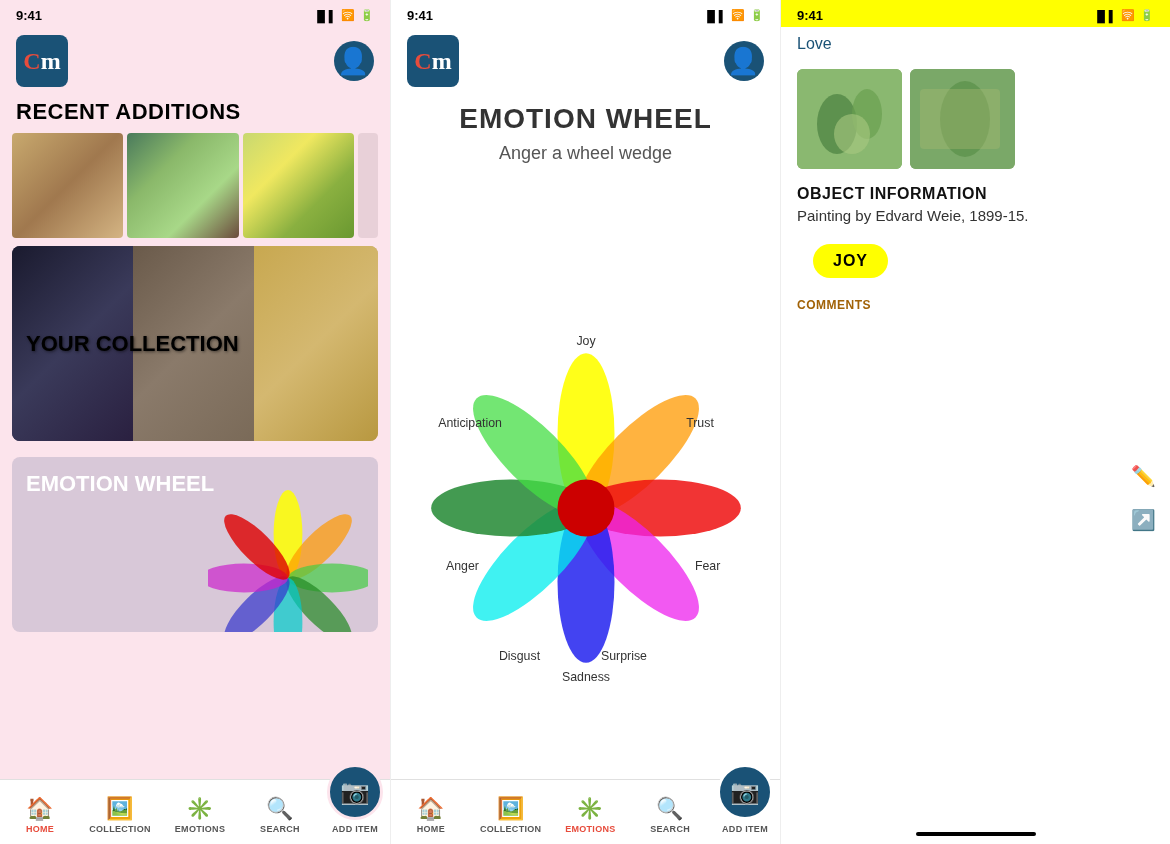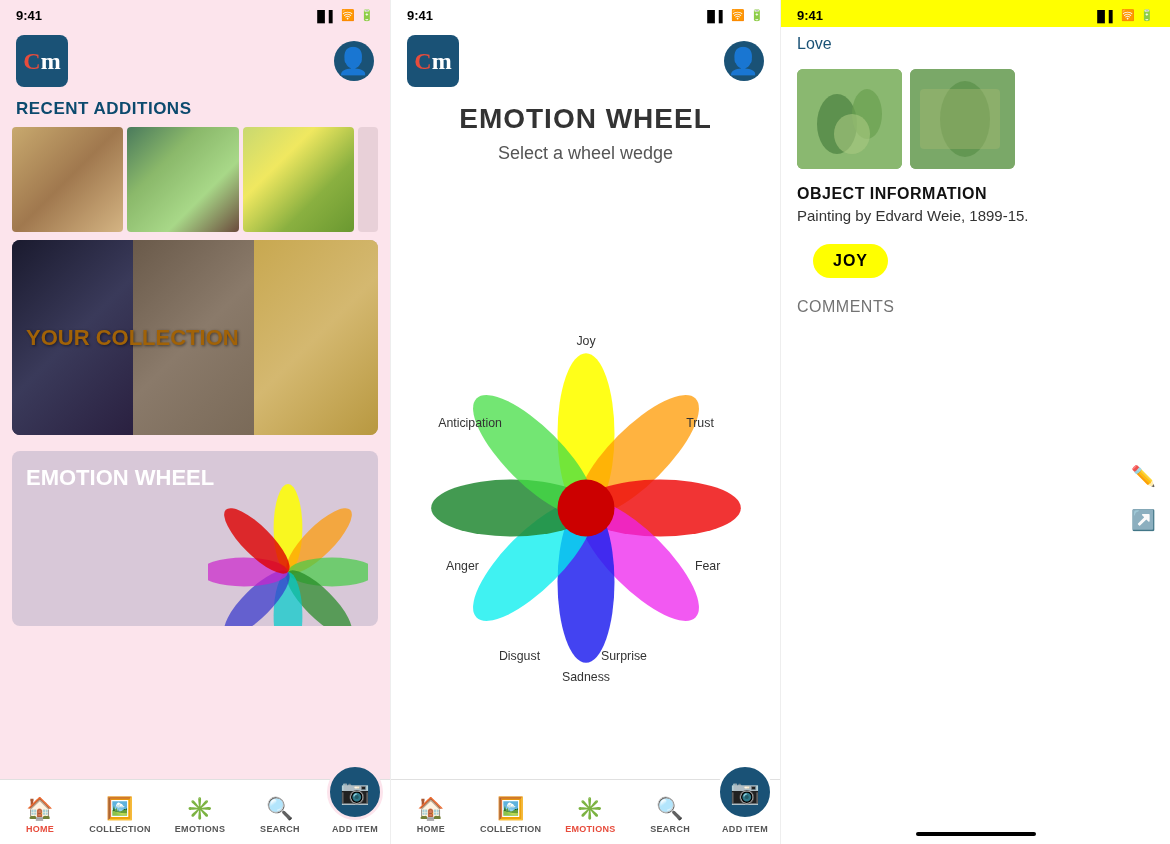--- a/index.html
+++ b/index.html
@@ -7,33 +7,33 @@
 
     
     .panel1 { width: 390px; background: #fce4ec; display: flex; flex-direction: column; position: relative; }
     .status-bar { display: flex; justify-content: space-between; align-items: center; padding: 8px 16px 4px; font-size: 13px; font-weight: 600; color: #000; }
     .status-icons { display: flex; gap: 5px; align-items: center; font-size: 11px; }
     .header { display: flex; justify-content: space-between; align-items: center; padding: 8px 16px; }
     .logo-box { width: 52px; height: 52px; background: #1a5276; border-radius: 8px; display: flex; align-items: center; justify-content: center; font-size: 24px; font-weight: 900; color: #e74c3c; font-family: serif; }
     .logo-box span.m { color: #fff; }
     .avatar-btn { width: 40px; height: 40px; background: #1a5276; border-radius: 50%; display: flex; align-items: center; justify-content: center; }
     .avatar-icon { color: #fce4ec; font-size: 26px; }
-    .section-title { font-size: 17px; font-weight: 900; color: #0c4a6e; text-transform: uppercase; padding: 4px 16px 8px; letter-spacing: 0.5px; font-family: 'Arial Black', sans-serif; }
+    .section-title { font-size: 22px; font-weight: 900; color: #000000; text-transform: uppercase; padding: 4px 16px 8px; letter-spacing: 0.5px; font-family: 'Arial Black', sans-serif; }
     .recent-grid { display: flex; gap: 4px; padding: 0 12px; height: 105px; }
     .recent-img { flex: 1; border-radius: 4px; overflow: hidden; background: #bbb; }
     .recent-img.img1 { background: linear-gradient(135deg, #c8a96e, #a0784e, #d4b483); }
     .recent-img.img2 { background: linear-gradient(135deg, #4a7a5c, #8ab86a, #a8d888, #6b4a3c); }
     .recent-img.img3 { background: linear-gradient(135deg, #c8d870, #f0e860, #8ab040, #6a9830); }
     .recent-img.img4 { width: 20px; flex: 0 0 20px; background: #e8d0d8; border-radius: 4px; }
     .collection-banner { margin: 8px 12px; border-radius: 8px; overflow: hidden; height: 195px; position: relative; }
     .collection-bg { width: 100%; height: 100%; background: linear-gradient(90deg, #2c2c4a 33%, #7a6a5a 66%, #c8a870 100%); display: flex; }
     .col-img1 { width: 33%; height: 100%; background: linear-gradient(135deg, #1a1a2e, #3a3a5a, #2a2040); }
     .col-img2 { width: 33%; height: 100%; background: linear-gradient(135deg, #6a5a4a, #8a7a6a, #7a6a58); }
     .col-img3 { width: 34%; height: 100%; background: linear-gradient(135deg, #c8a850, #d4b870, #b89840); }
-    .banner-label { position: absolute; top: 50%; left: 14px; transform: translateY(-50%); font-size: 22px; font-weight: 900; color: #a16207; text-transform: uppercase; font-family: 'Arial Black', sans-serif; text-shadow: 1px 1px 3px rgba(0,0,0,0.5); line-height: 1.2; }
+    .banner-label { position: absolute; top: 50%; left: 14px; transform: translateY(-50%); font-size: 22px; font-weight: 900; color: #000000; text-transform: uppercase; font-family: 'Arial Black', sans-serif; text-shadow: 1px 1px 3px rgba(0,0,0,0.5); line-height: 1.2; }
     .emotion-banner { margin: 8px 12px; border-radius: 8px; overflow: hidden; height: 175px; position: relative; background: #e8d8e8; }
     .emotion-bg { width: 100%; height: 100%; background: #d8c8d8; }
     .emotion-label { position: absolute; top: 14px; left: 14px; font-size: 22px; font-weight: 900; color: #fff; text-transform: uppercase; font-family: 'Arial Black', sans-serif; }
     
     .mini-wheel { position: absolute; bottom: -10px; right: 10px; width: 160px; height: 160px; }
     .bottom-nav { position: absolute; bottom: 0; left: 0; right: 0; background: #fff; border-top: 1px solid #e0e0e0; display: flex; align-items: flex-end; padding-bottom: 8px; padding-top: 4px; }
     .nav-item { flex: 1; display: flex; flex-direction: column; align-items: center; gap: 2px; font-size: 9px; color: #555; padding-bottom: 2px; }
     .nav-item.active { color: #e74c3c; }
     .nav-item .nav-icon { font-size: 22px; }
     .nav-item.add-item { flex: 0 0 70px; margin-top: -20px; }
@@ -55,21 +55,21 @@
     .close-btn { color: #1a5276; font-size: 16px; padding: 8px 16px; display: inline-block; }
     .artwork-title { font-size: 26px; font-weight: 900; color: #111; text-transform: uppercase; padding: 8px 16px 4px; font-family: 'Arial Black', sans-serif; line-height: 1.1; }
     .museum-name { font-size: 13px; font-weight: 900; color: #333; text-transform: uppercase; padding: 2px 16px 8px; letter-spacing: 0.5px; }
     .artwork-images { display: flex; gap: 8px; padding: 8px 16px; }
     .art-thumb { width: 105px; height: 100px; border-radius: 6px; overflow: hidden; }
     .art-thumb.t1 { background: linear-gradient(135deg, #8ab870, #5a9040, #a8c880, #7ab060); }
     .art-thumb.t2 { background: linear-gradient(135deg, #8aaa70, #6a9050, #9ab880, #b8c890); }
     .obj-info-title { font-size: 16px; font-weight: 900; color: #111; text-transform: uppercase; padding: 8px 16px 4px; letter-spacing: 0.5px; font-family: 'Arial Black', sans-serif; }
     .obj-info-text { font-size: 15px; color: #333; padding: 0 16px 8px; }
     .joy-tag { margin: 8px 16px; background: #ffff00; border-radius: 20px; padding: 8px 20px; font-size: 16px; font-weight: 900; text-align: center; display: inline-block; text-transform: uppercase; letter-spacing: 1px; }
-    .comments-title { font-size: 16px; font-weight: 400; color: #737373; text-transform: uppercase; padding: 8px 16px 4px; letter-spacing: 0.5px; font-family: 'Arial Black', sans-serif; }
+    .comments-title { font-size: 12px; font-weight: 700; color: #a16207; text-transform: uppercase; padding: 8px 16px 4px; letter-spacing: 0.5px; font-family: 'Arial Black', sans-serif; }
     .comments-text { font-size: 15px; color: #333; padding: 0 16px 8px; line-height: 1.4; }
     .bottom-bar { position: absolute; bottom: 8px; left: 50%; transform: translateX(-50%); width: 120px; height: 4px; background: #000; border-radius: 2px; }
 
     
     .petal-label { font-size: 13px; fill: #333; font-family: sans-serif; }
   </style>
 </head>
 <body>
 
 <div class="panel1">
@@ -170,21 +170,21 @@
   <div class="header">
     <div class="logo-box">
       <span style="color:#e74c3c;font-weight:900;">C</span>
         <span style="color:#fff;font-weight:900;">m</span>
     </div>
     <div class="avatar-btn">
       <span class="avatar-icon">👤</span>
     </div>
   </div>
   <div class="emotion-wheel-title">EMOTION WHEEL</div>
-  <div class="wheel-subtitle">Select a wheel wedge</div>
+  <div class="wheel-subtitle">Anger a wheel wedge</div>
   <div class="wheel-container">
     <svg class="wheel-svg" viewBox="0 0 340 400">
       <g transform="translate(170,200)">
 
         <ellipse cx="0" cy="-78" rx="30" ry="85" fill="#ffff00" opacity="0.9" transform="rotate(0)"></ellipse>
 
         <ellipse cx="0" cy="-78" rx="30" ry="85" fill="#ff9900" opacity="0.75" transform="rotate(45)"></ellipse>
 
         <ellipse cx="0" cy="-78" rx="30" ry="85" fill="#ee1111" opacity="0.85" transform="rotate(90)"></ellipse>
 

